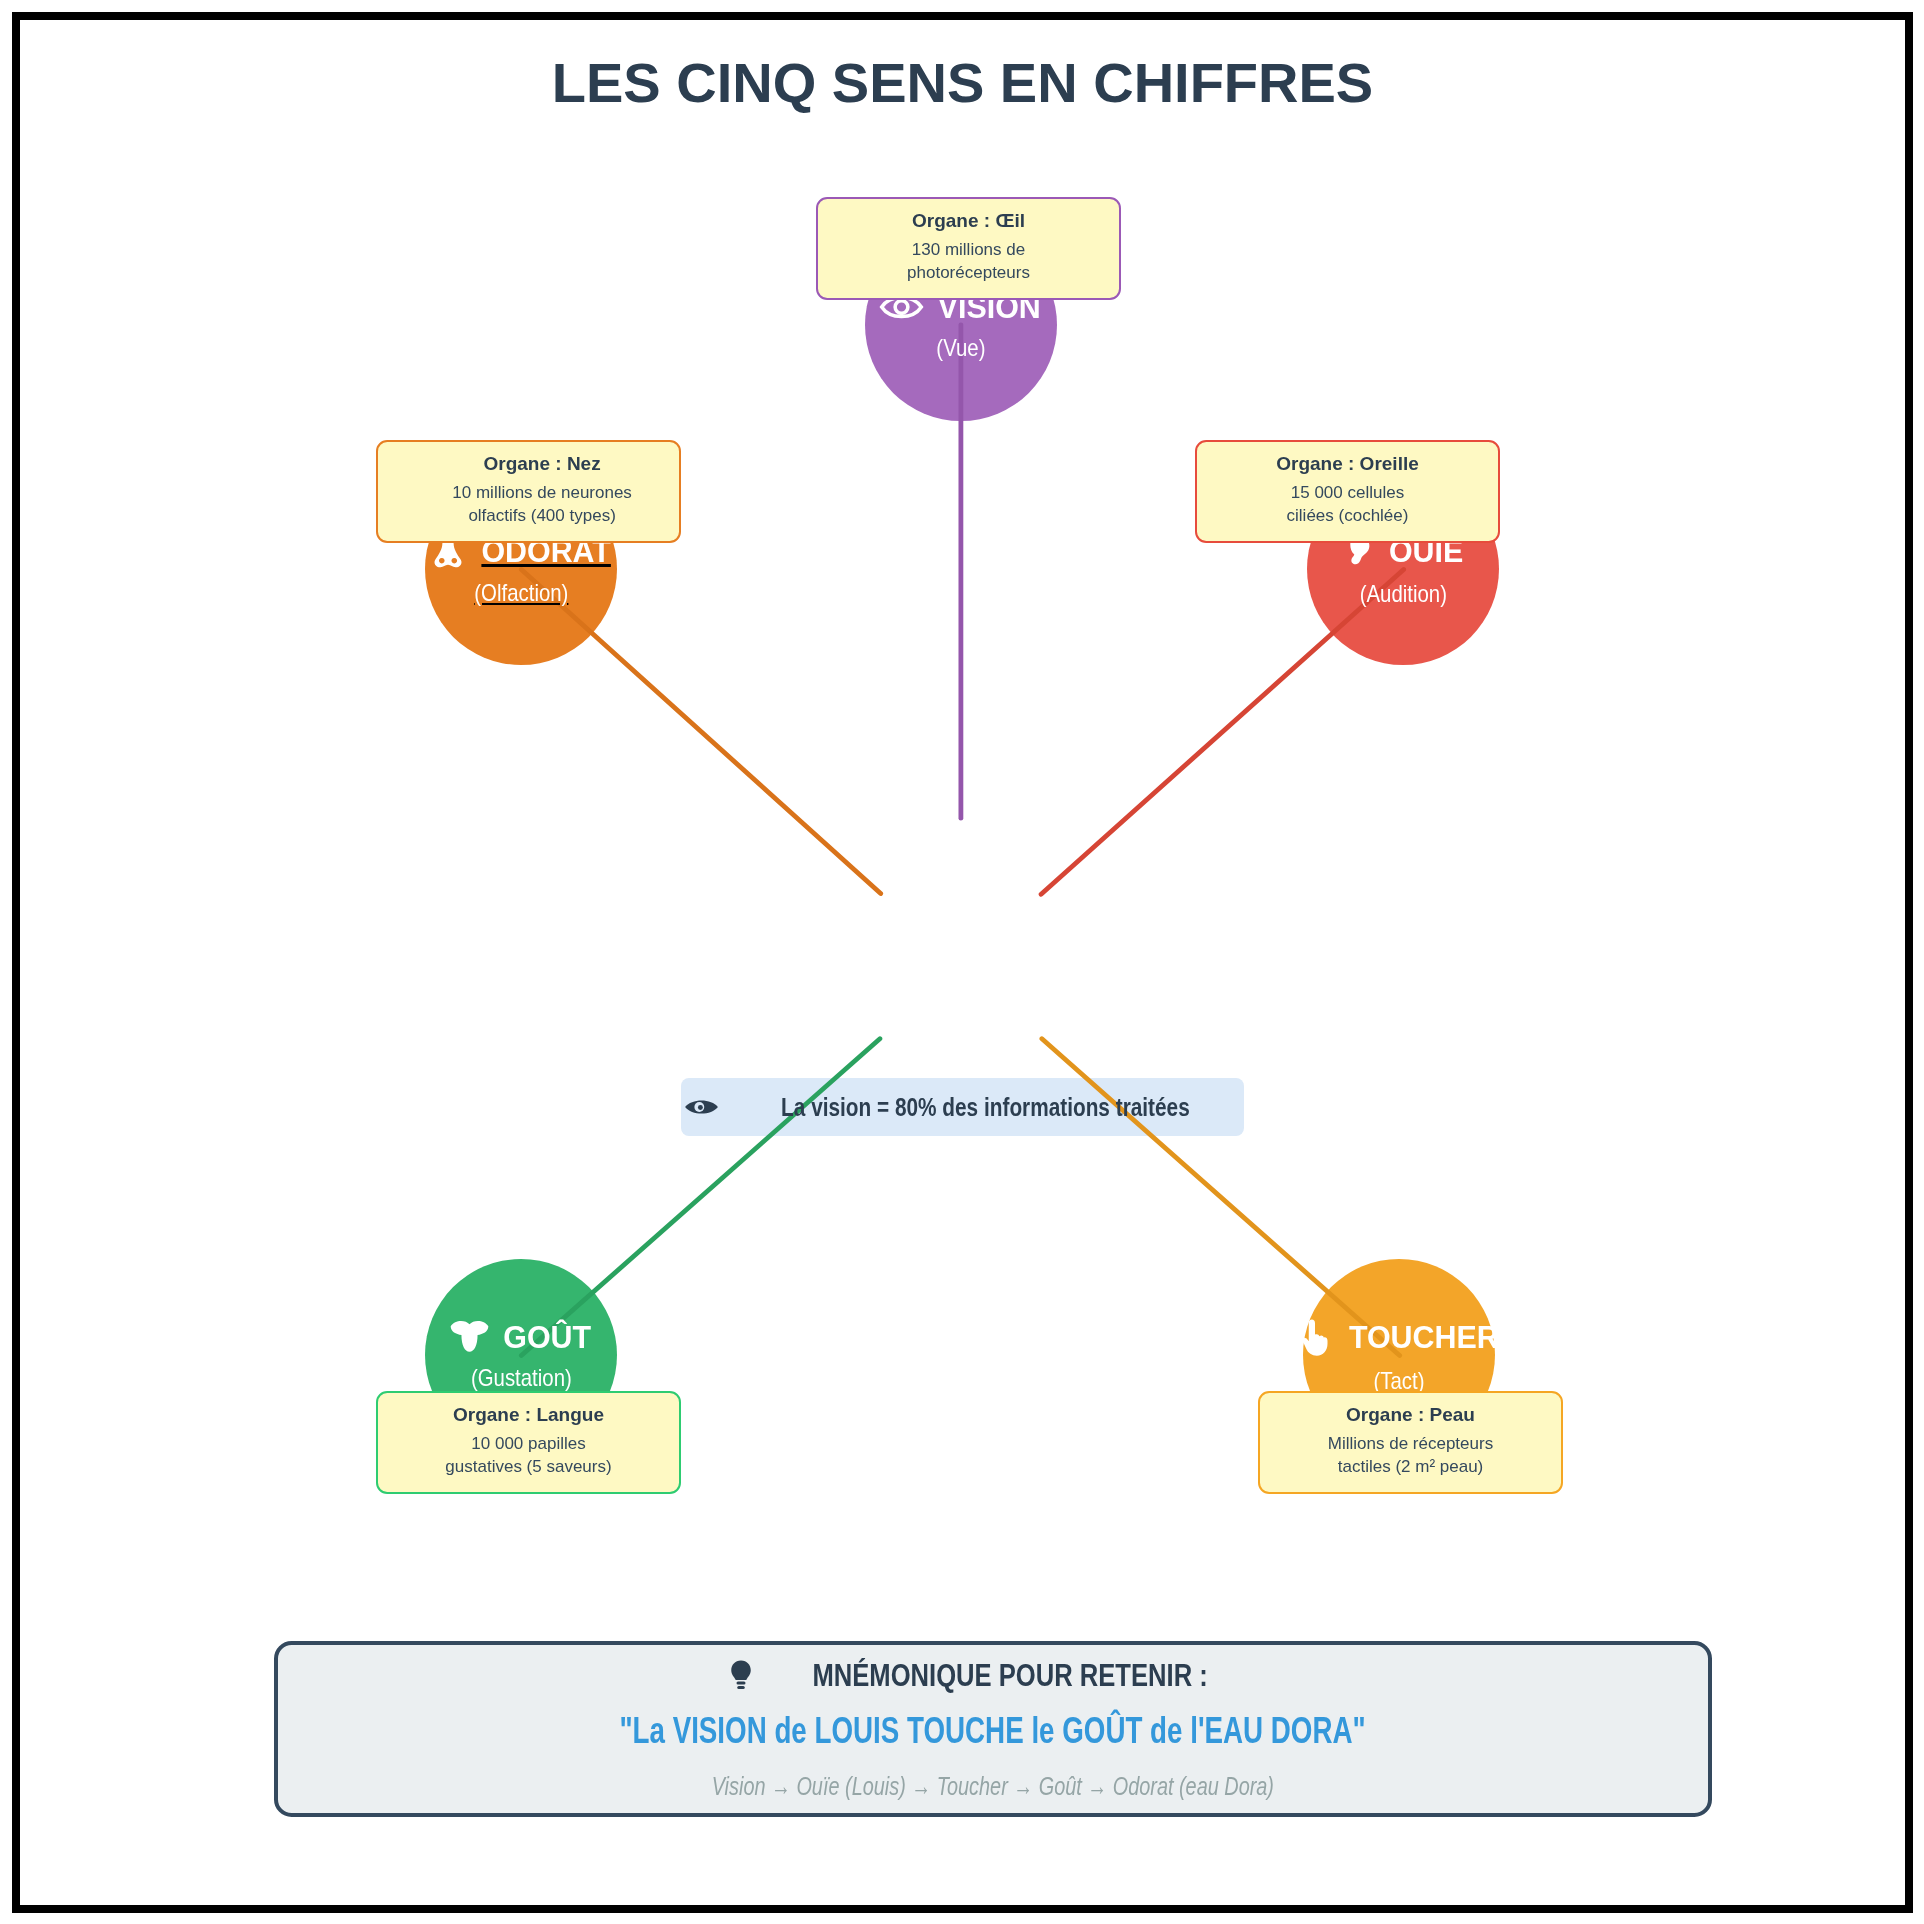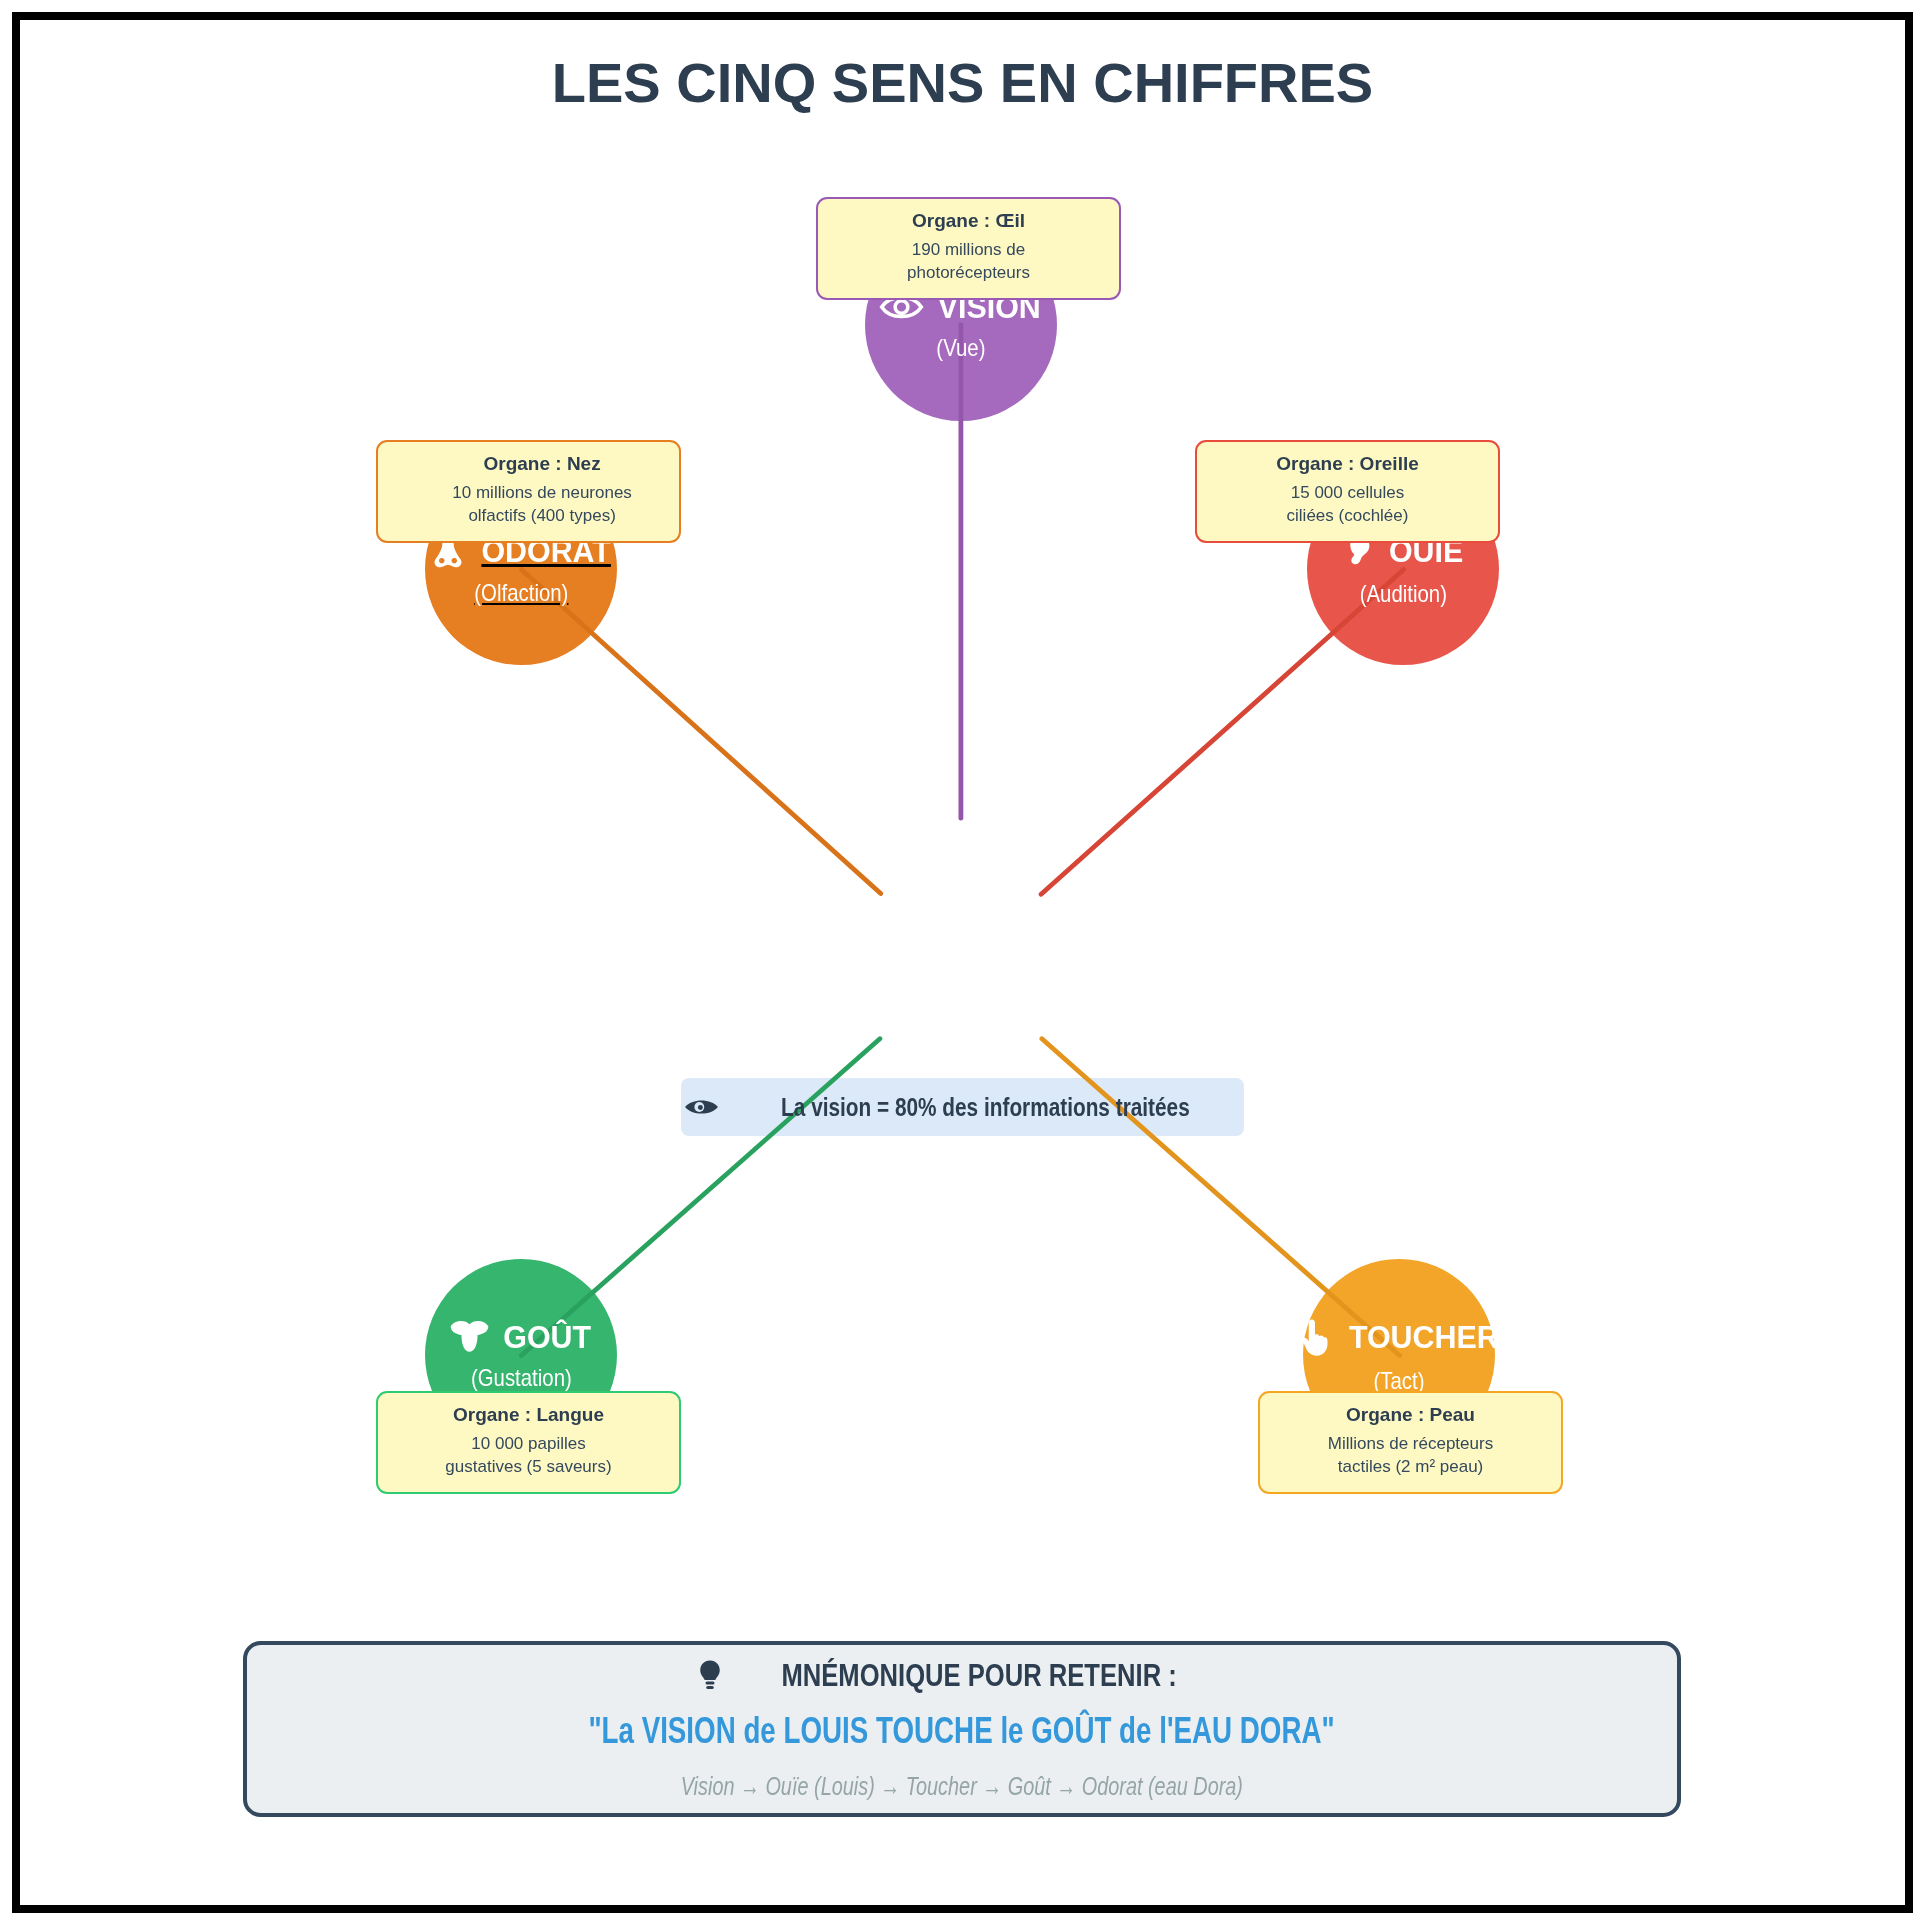--- a/index.html
+++ b/index.html
@@ -147,21 +147,21 @@
     <line x1="1198" y1="405" x2="1198" y2="1020" stroke-width="6" stroke-linecap="round" stroke="#9456ab"></line>
     <line x1="650" y1="710" x2="1098" y2="1114" stroke-width="6" stroke-linecap="round" stroke="#d9731a"></line>
     <line x1="1750" y1="710" x2="1298" y2="1115" stroke-width="6" stroke-linecap="round" stroke="#d64535"></line>
     <line x1="650" y1="1690" x2="1097" y2="1295" stroke-width="6" stroke-linecap="round" stroke="#2aa25f"></line>
     <line x1="1745" y1="1690" x2="1299" y2="1295" stroke-width="6" stroke-linecap="round" stroke="#e2941c"></line>
   </svg>
 
   <div class="obox b-vision" style="border-color: rgb(155, 89, 182);">
     <div class="ot">Organe : Œil</div>
     <div class="ob">
-      <span>190 millions de</span>
+      <span>130 millions de</span>
       <span>photorécepteurs</span>
     </div>
   </div>
 
   <div class="obox b-odorat" style="border-color: rgb(230, 126, 34);">
     <div class="ot">Organe : Nez</div>
     <div class="ob">
       <span>10 millions de neurones</span>
       <span>olfactifs (400 types)</span>
     </div>
@@ -184,21 +184,21 @@
   </div>
 
   <div class="obox b-toucher" style="border-color: rgb(245, 166, 35);">
     <div class="ot">Organe : Peau</div>
     <div class="ob">
       <span>Millions de récepteurs</span>
       <span>tactiles (2 m² peau)</span>
     </div>
   </div>
 
-  <div class="mbox" style="background-color: rgb(235, 239, 241); border-color: rgb(52, 73, 94);">
+  <div class="mbox" style="background-color: rgb(235, 239, 241); border-color: rgb(52, 73, 94); margin-left: 31px;">
     <div class="mrow1">
       <svg width="24" height="35" viewBox="0 0 32 44">
         <path d="M16 2 C8 2 3 8 3 15 C3 21 7 24 9 28 L23 28 C25 24 29 21 29 15 C29 8 24 2 16 2 Z" fill="#2c3e50"></path>
         <rect x="10" y="30" width="12" height="4" rx="2" fill="#2c3e50"></rect>
         <rect x="11" y="36" width="10" height="4" rx="2" fill="#2c3e50"></rect>
       </svg>
       <span class="sq" style="--sx:.8">MNÉMONIQUE POUR RETENIR :</span>
     </div>
     <div class="mrow2" style="color: rgb(52, 152, 219);">
       <span class="sq" style="--sx:.75">"La VISION de LOUIS TOUCHE le GOÛT de l'EAU DORA"</span>

